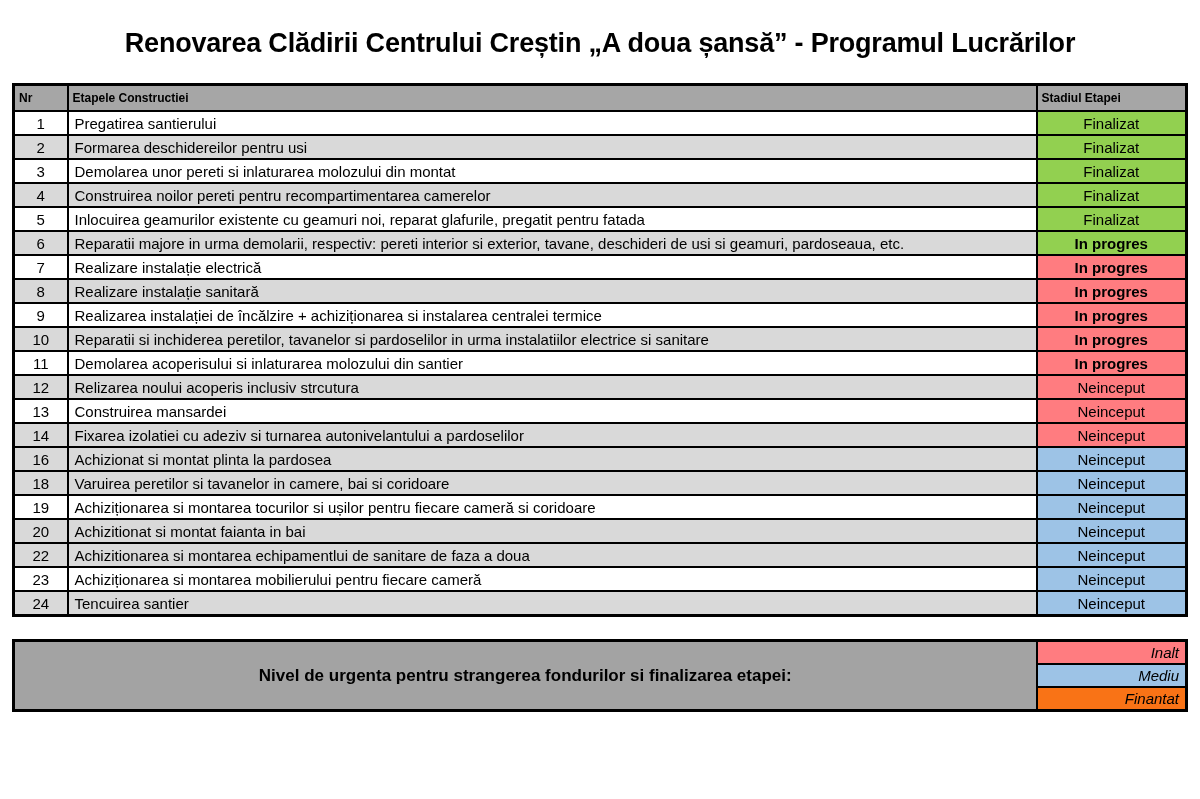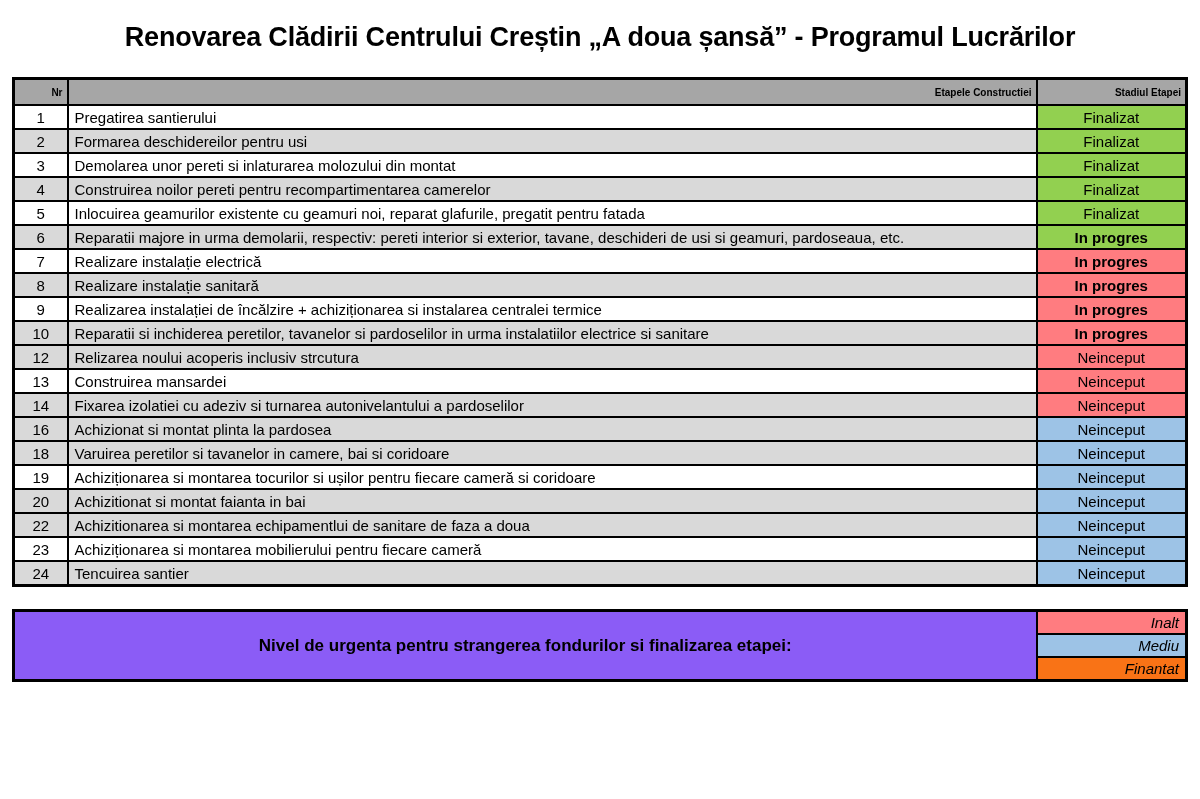--- a/index.html
+++ b/index.html
@@ -1,46 +1,46 @@
 <!DOCTYPE html>
 <html><head>
 <meta charset="utf-8">
 <style>
   html, body { margin:0; padding:0; background:#fff; }
   .page {
     width:1200px; height:799px; overflow:hidden; background:#fff;
     font-family:"Liberation Sans", sans-serif; color:#000;
   }
   .title {
-    margin:22px 0 0 0; text-align:center;
+    margin:28px 0 0 0; text-align:center;
     font-size:27px; font-weight:bold; letter-spacing:-0.2px;
   }
   table.main {
     border-collapse:collapse; table-layout:fixed;
     width:1176px; margin:24px auto 0 auto;
     border:3px solid #000;
   }
   table.main th, table.main td { border:2px solid #000; overflow:hidden; white-space:nowrap; }
   table.main th {
-    background:#a6a6a6; font-size:10px; font-weight:bold;
-    text-align:right; height:22px; padding:1px 4px;
+    background:#a6a6a6; font-size:12px; font-weight:bold;
+    text-align:left; height:22px; padding:1px 4px;
   }
   table.main td { font-size:15px; height:20px; padding:1px 6px; background:#fff; }
   td.nr   { text-align:center; padding:1px 2px; }
   td.status { text-align:center; }
   tr.stripe td.nr, tr.stripe td.stage { background:#d9d9d9; }
   .col-nr { width:54px; }
   .col-status { width:150px; }
 
   table.footer {
     border-collapse:collapse; table-layout:fixed;
     width:1176px; margin:22px auto 0 auto;
     border:3px solid #000;
   }
-  table.footer td { border:2px solid #000; height:19px; padding:1px 6px; background:#8b5cf6; }
+  table.footer td { border:2px solid #000; height:19px; padding:1px 6px; background:#a3a3a3; }
   td.footer-label {
     text-align:center; vertical-align:middle;
     font-size:17px; font-weight:bold;
   }
   td.legend-cell { text-align:right; font-size:15px;font-style:italic; }
   .legend-col { width:150px; }
 </style>
 </head>
 <body>
 
@@ -105,20 +105,25 @@
         <tr>
           <td class="nr">9</td>
           <td class="stage">Realizarea instalației de încălzire + achiziționarea si instalarea centralei termice</td>
           <td class="status" style="background: rgb(255, 124, 128); font-weight: bold;">In progres</td>
         </tr>
         <tr class="stripe">
           <td class="nr">10</td>
           <td class="stage">Reparatii si inchiderea peretilor, tavanelor si pardoselilor in urma instalatiilor electrice si sanitare</td>
           <td class="status" style="background: rgb(255, 124, 128); font-weight: bold;">In progres</td>
         </tr>
+        <tr>
+          <td class="nr">11</td>
+          <td class="stage">Demolarea acoperisului si inlaturarea molozului din santier</td>
+          <td class="status" style="background: rgb(255, 124, 128); font-weight: bold;">In progres</td>
+        </tr>
         <tr class="stripe">
           <td class="nr">12</td>
           <td class="stage">Relizarea noului acoperis inclusiv strcutura</td>
           <td class="status" style="background: rgb(255, 124, 128);">Neinceput</td>
         </tr>
         <tr>
           <td class="nr">13</td>
           <td class="stage">Construirea mansardei</td>
           <td class="status" style="background: rgb(255, 124, 128);">Neinceput</td>
         </tr>

